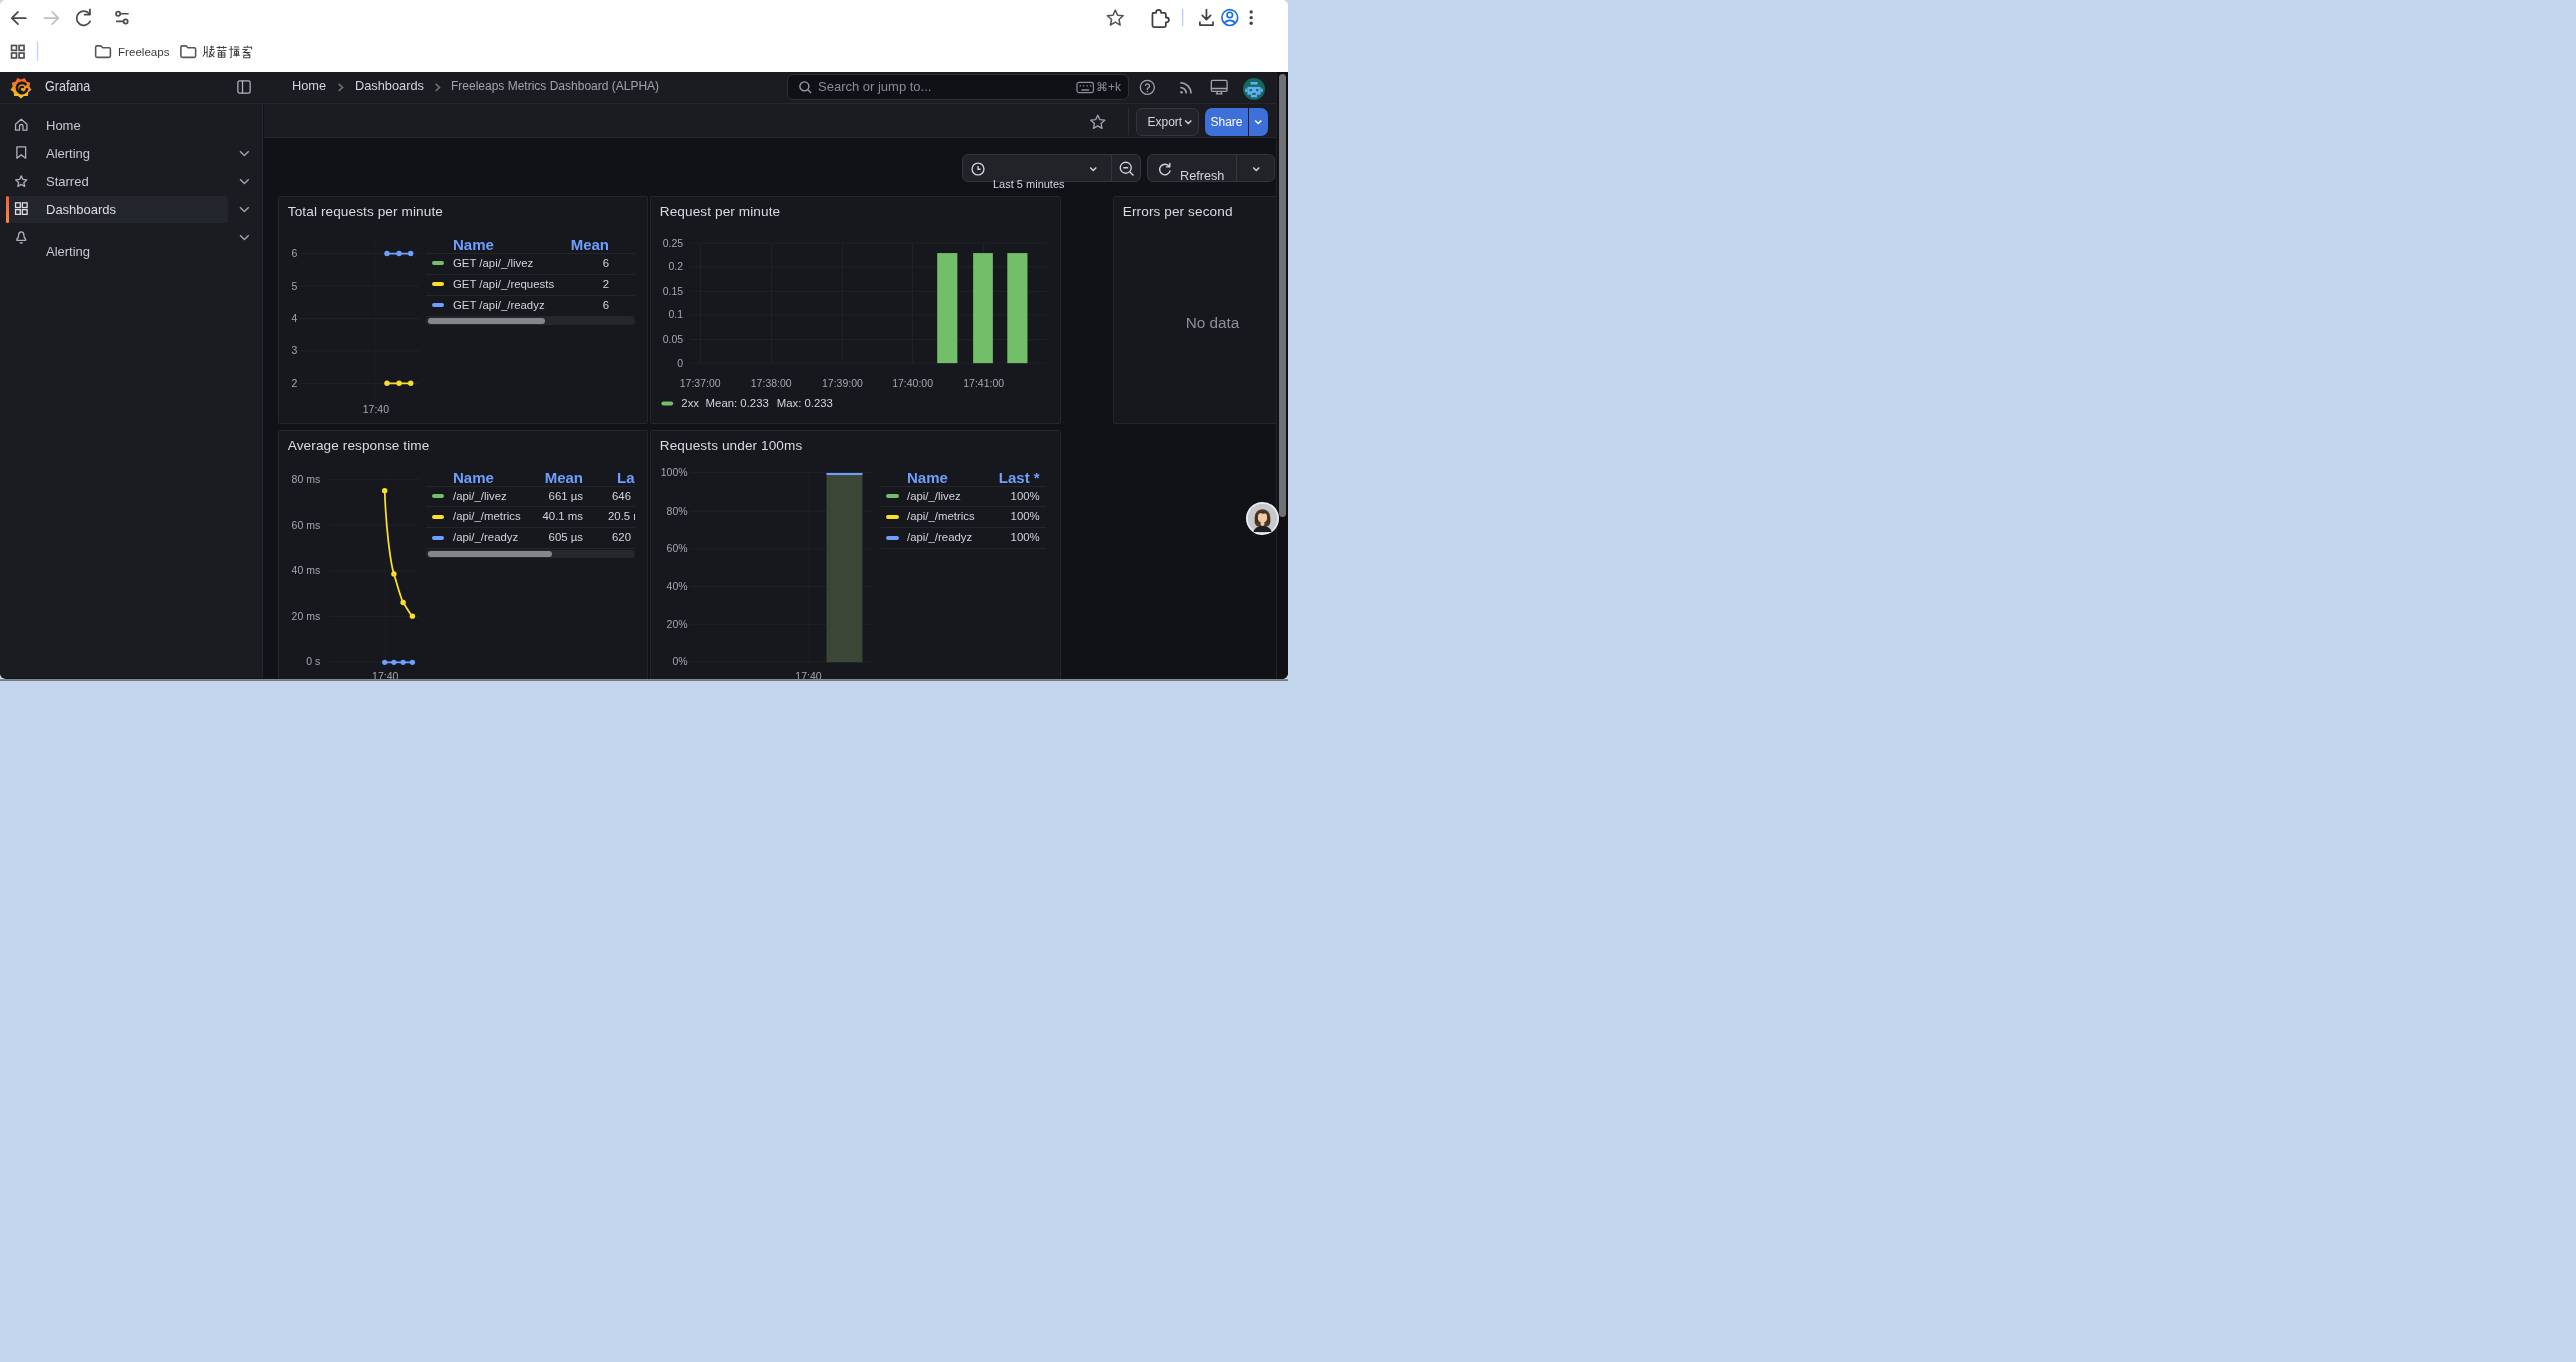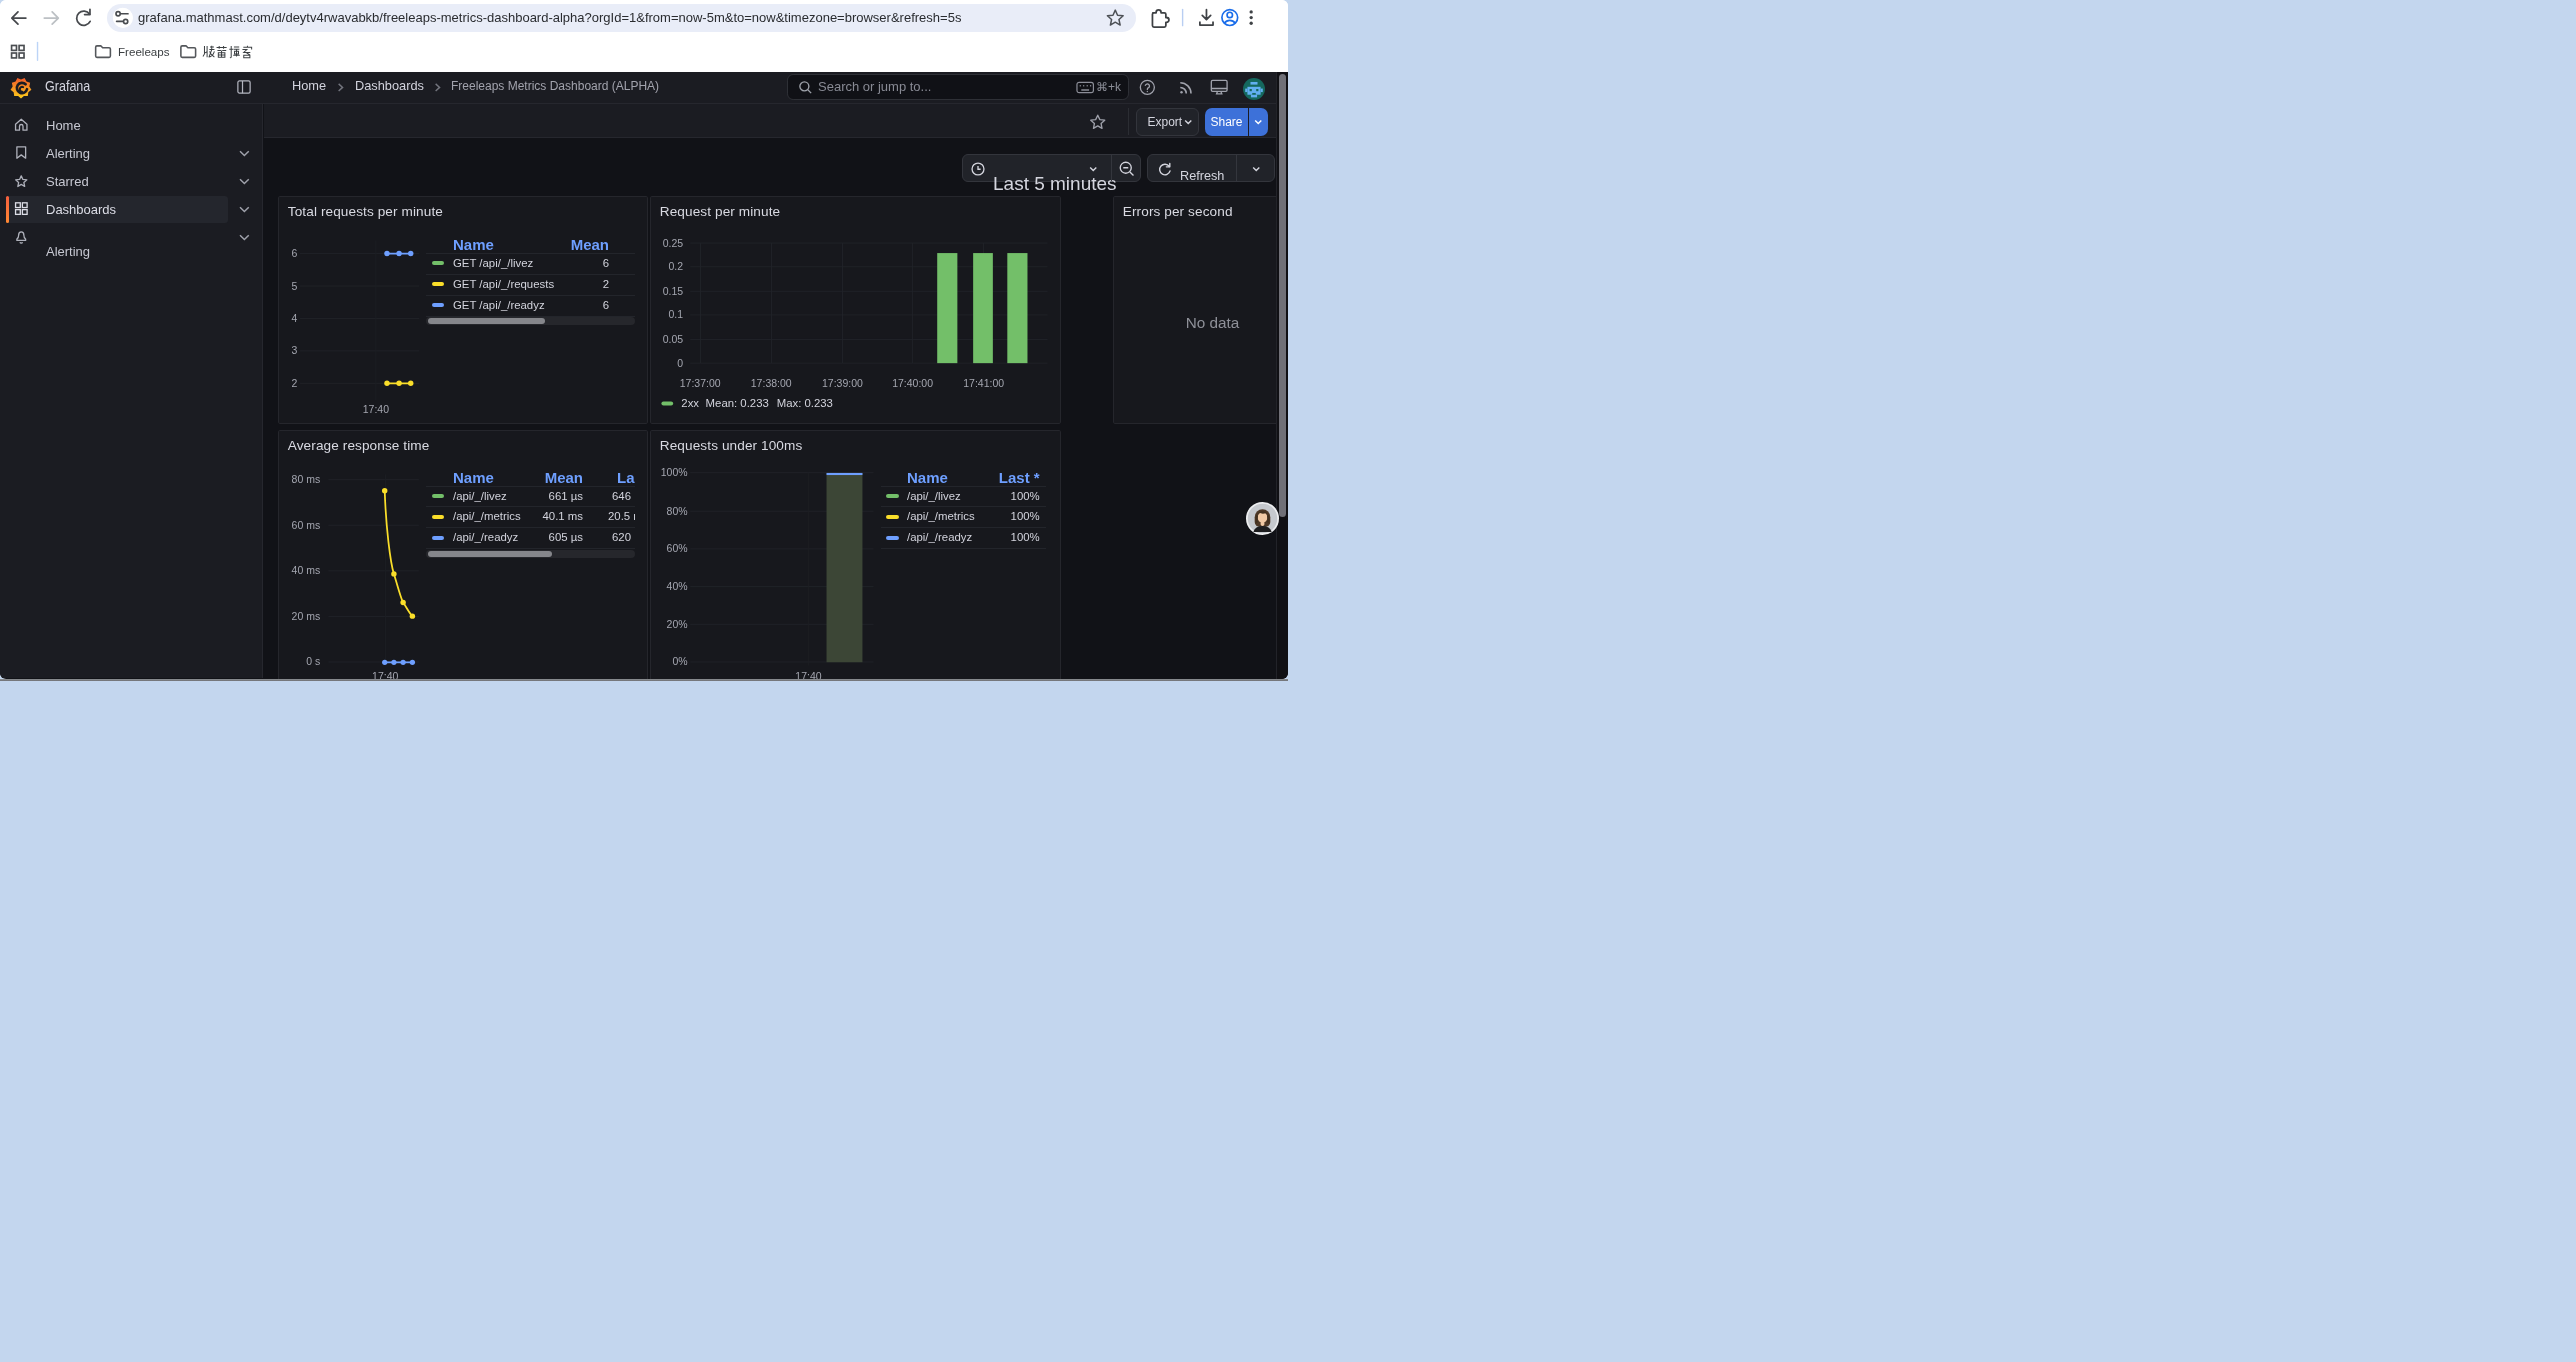--- a/index.html
+++ b/index.html
@@ -94,24 +94,20 @@
 
       <g stroke="#3c4043" stroke-width="1.15" fill="none">
         <path d="M233.2 52.5 v9 l-1.7 3 M236.2 52.5 v12.8 M233.2 60.5 l3 -1.5 M239.5 53.5 h4.5 M238.8 56.5 l5.8 0 M241.5 52 v4.5 l-3.3 8.8 M239 58.5 q1.5 4.5 5.5 6.5 M244.5 58.5 q-1.5 5 -5.5 6.5"></path>
         <path d="M247 54 h11.5 M250 52.3 v3.2 M255 52.3 v3.2 M248 57.5 h4 M253.5 57.5 h4.5 M249 60 h7.5 v5.3 h-7.5 Z M249 62.6 h7.5 M252.7 57.5 v7.8"></path>
         <path d="M261.5 56 h4.5 M263.7 52.5 v12.5 q0 .8 -1.5 .8 M266.8 53.5 h6 M266.5 56 h6.5 M267.5 58.5 h4.5 v3 h-4.5 Z M266 63 h7.5 M269.8 56 v8.5"></path>
         <path d="M277.5 53.8 h9.5 v2.5 M282.2 52 v1.8 M276.5 56.5 h5 l-3.5 3.2 h7.5 M280.5 59.7 l4.5 3 M278 63 h7 v2.8 h-7 Z"></path>
       </g>
     </svg>
     <div class="abs bktxt" style="left:118px;top:45px">Freeleaps</div>
   </div>
-  <div class="urlpill">
-      <div style="position:absolute;left:5.7px;top:4px;width:20px;height:20px;border-radius:50%;background:#fff"></div>
-    <div class="urltxt">grafana.mathmast.com/d/deytv4rwavabkb/freeleaps-metrics-dashboard-alpha?orgId=1&amp;from=now-5m&amp;to=now&amp;timezone=browser&amp;refresh=5s</div>
-  </div>
 
   <div class="gr">
     <div class="ghead"></div>
     <div class="gside"></div>
     <div class="gtool"></div>
     <div id="gheadcontent">
 
       <svg width="22" height="24" style="position:absolute;left:10px;top:4px" viewBox="0 0 61 68">
         <defs>
             <linearGradient id="glg" x1="0" y1="1" x2="0" y2="0">
@@ -235,21 +231,21 @@
             <path d="M2.5 4 l3.5 3.5 3.5 -3.5"></path>
           </svg>
       </div>
     </div>
     <div id="timerow">
       <div class="btn" style="left:962px;top:82px;width:179px;height:28px">
         <svg width="14" height="14" style="position:absolute;left:8px;top:7px" fill="none" stroke="#d4d5de" stroke-width="1.5" viewBox="0 0 16 16">
           <circle cx="8" cy="8" r="6.8"></circle>
             <path d="M8 4.5 V8.3 H11"></path>
         </svg>
-        <div class="abs" style="left:30px;top:16px;height:32px;line-height:26px;font-size:19px;color:#d4d5de">Last 5 minutes</div>
+        <div class="abs" style="left:30px;top:16px;height:32px;line-height:26px;font-size:11px;color:#d4d5de">Last 5 minutes</div>
         <svg width="10.5" height="10.5" style="position:absolute;left:125px;top:8.8px" fill="none" stroke="#d4d5de" stroke-width="1.6" viewBox="0 0 12 12">
             <path d="M2.5 4 l3.5 3.5 3.5 -3.5"></path>
           </svg>
         <div class="abs" style="left:148px;top:0;width:0.9px;height:26px;background:#34363d"></div>
         <svg width="16" height="16" style="position:absolute;left:156px;top:5.7px" fill="none" stroke="#d4d5de" stroke-width="1.5" viewBox="0 0 18 18">
           <circle cx="7.6" cy="7.6" r="6.2"></circle>
             <path d="M12.3 12.3 L16.3 16.3 M4.8 7.6 H10.4"></path>
         </svg>
       </div>
       <div class="btn" style="left:1147px;top:82px;width:128px;height:28px">

